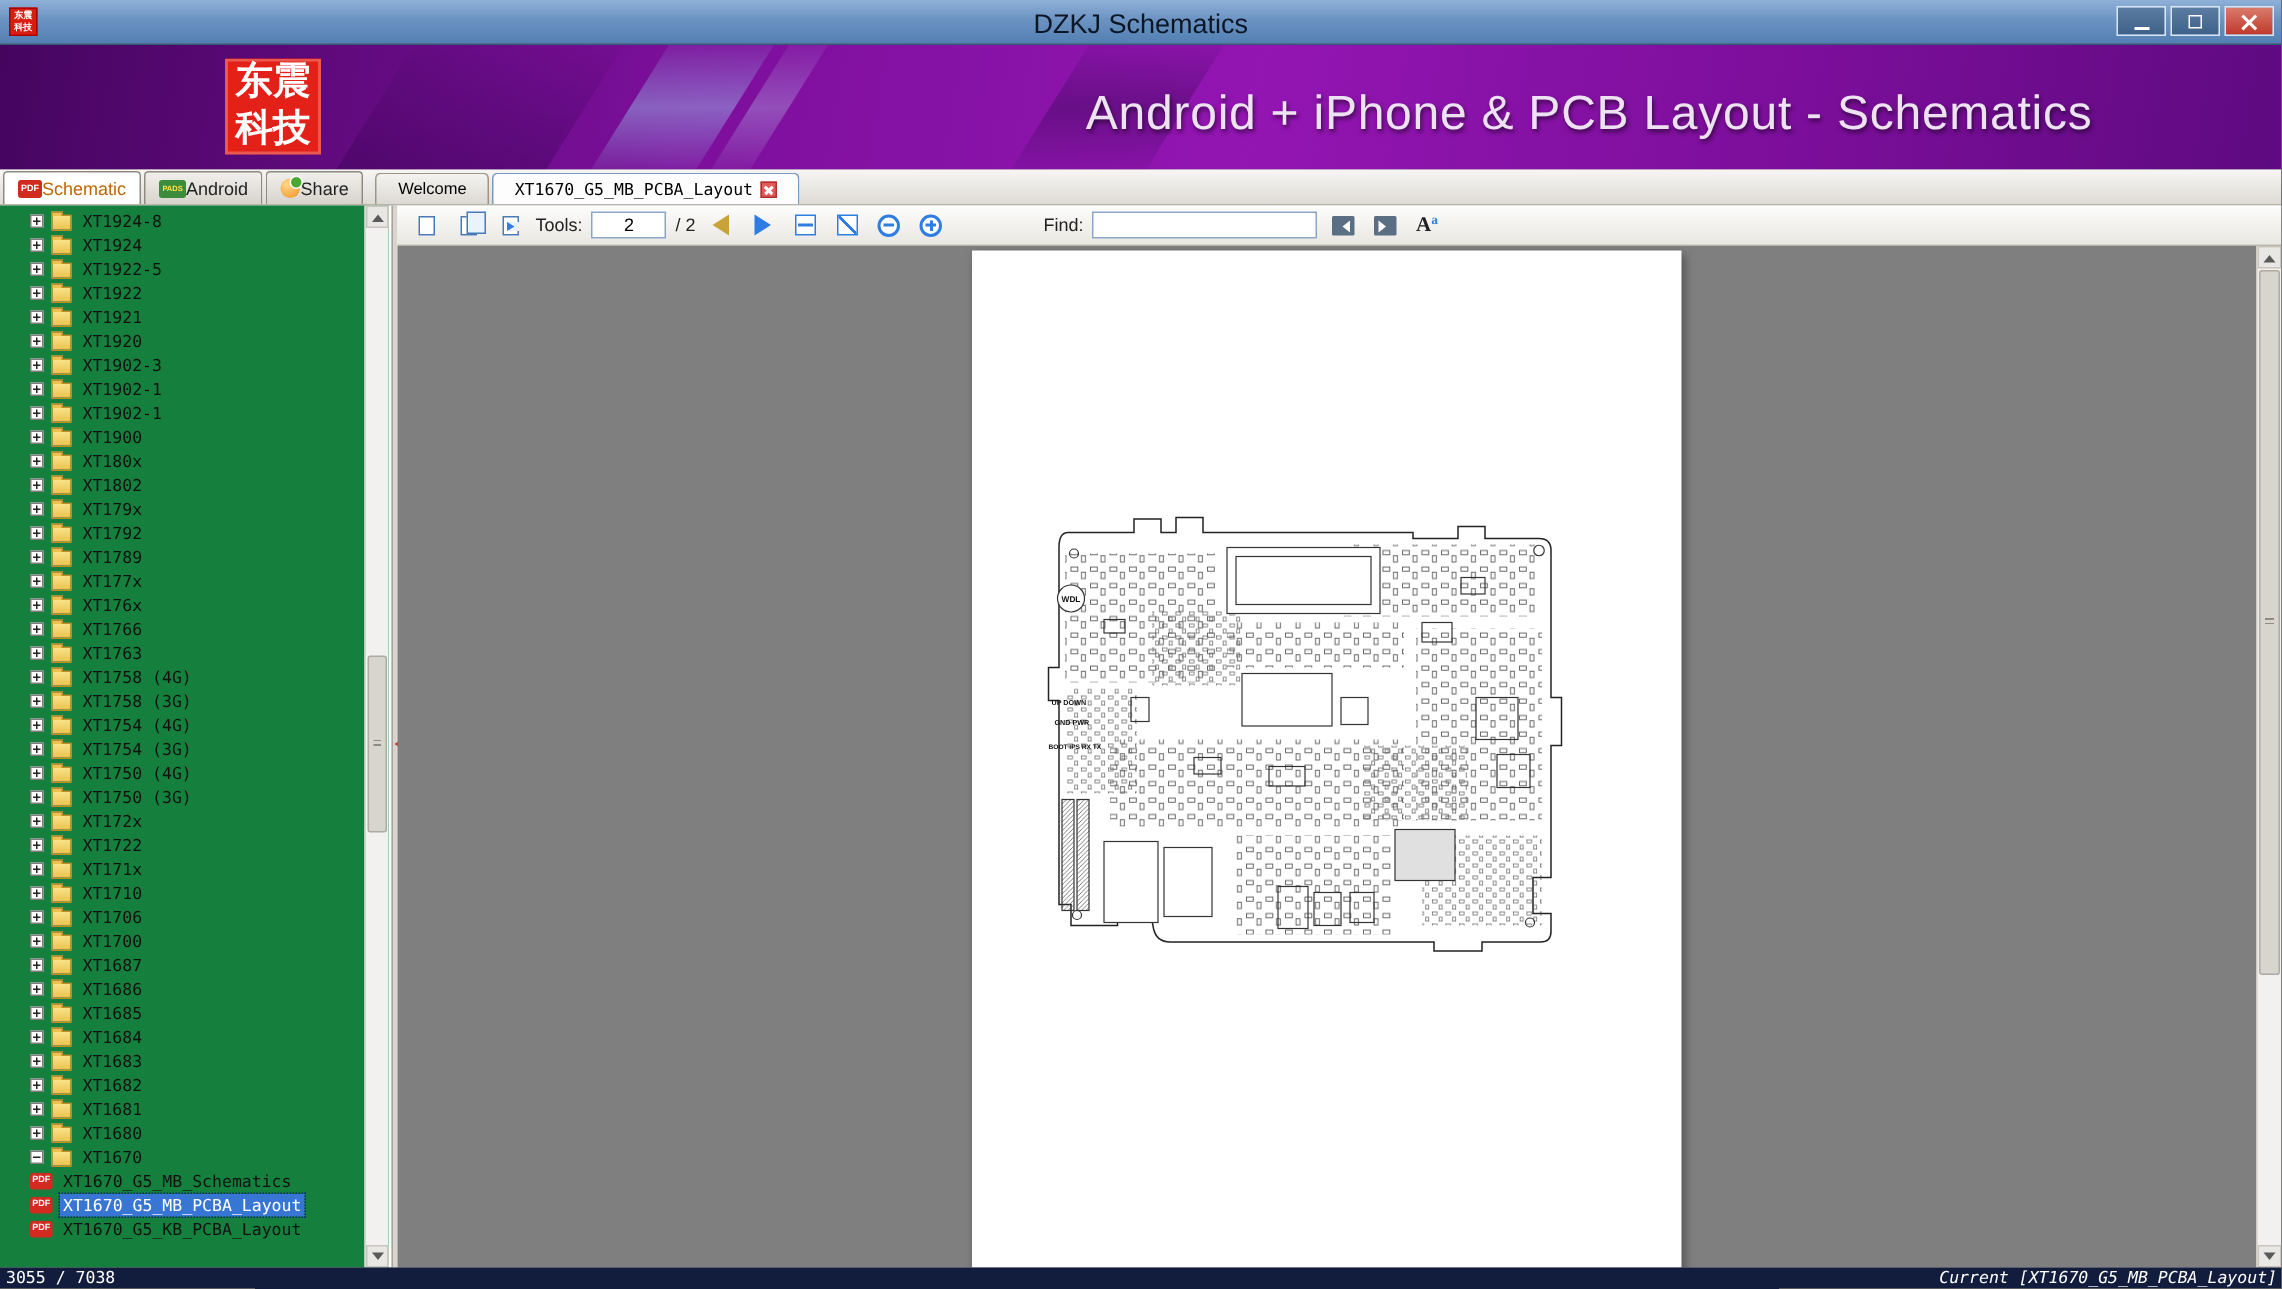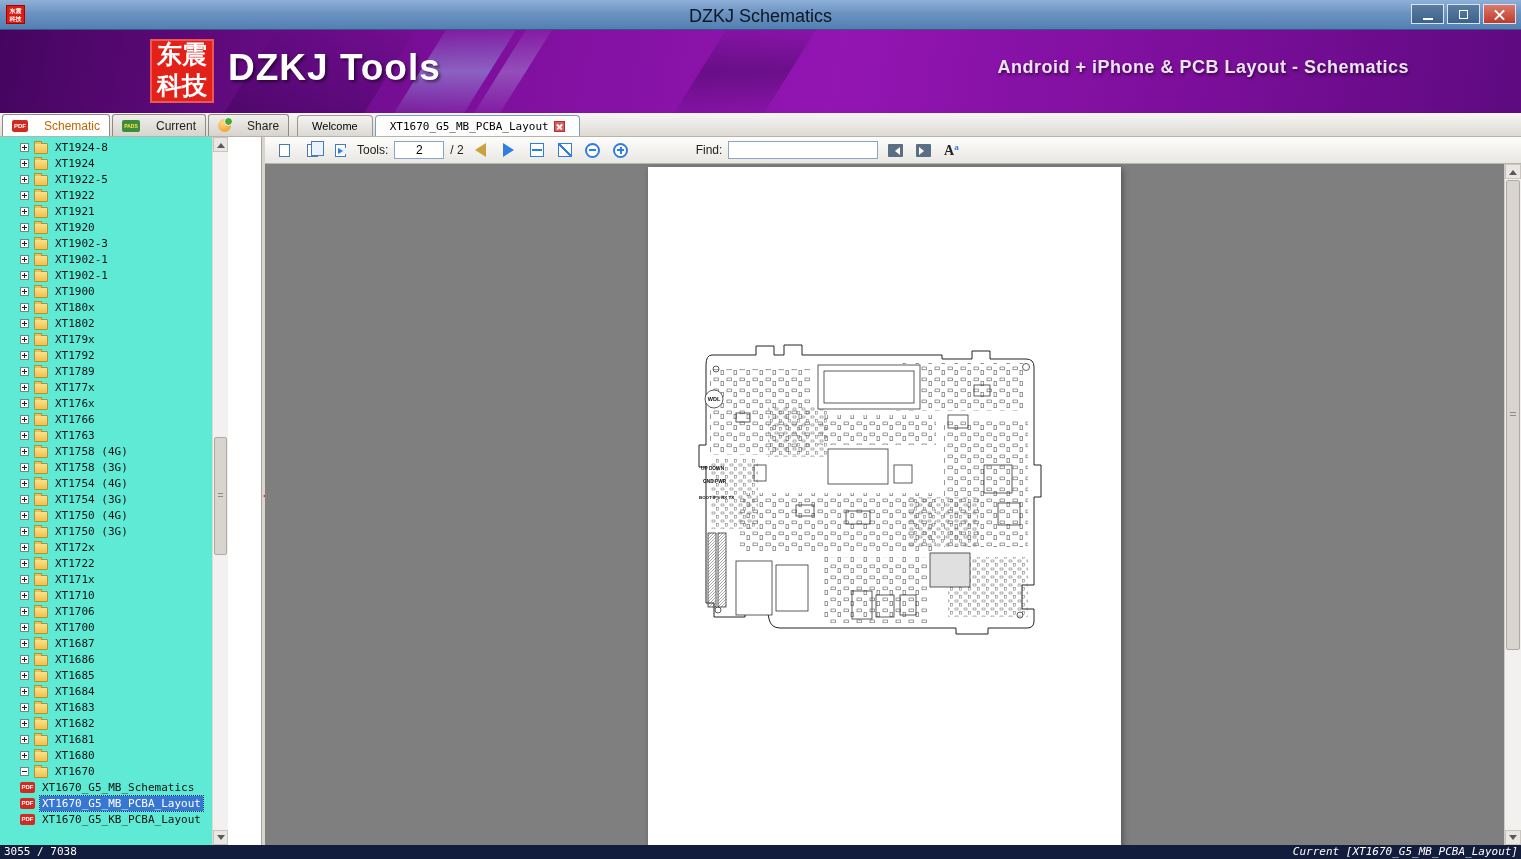--- a/index.html
+++ b/index.html
@@ -29,27 +29,27 @@
   .streak { position:absolute; top:-10px; bottom:-10px; transform:skewX(-32deg); pointer-events:none; }
   .streak.s1 { left:420px; width:70px; background:linear-gradient(rgba(160,220,250,0),rgba(160,220,250,.40),rgba(160,220,250,0)); }
   .streak.s2 { left:500px; width:26px; background:linear-gradient(rgba(200,240,255,0),rgba(200,240,255,.28),rgba(200,240,255,0)); }
   .streak.s3 { left:700px; width:90px; background:linear-gradient(rgba(120,60,180,.0),rgba(60,10,90,.45),rgba(120,60,180,0)); }
   .streak.s4 { left:250px; width:140px; background:linear-gradient(rgba(40,0,70,0),rgba(40,0,70,.35)); }
   .banner-logo { position:absolute; left:150px; top:9px; width:64px; height:64px; background:#e32119;
     color:#fff; font-weight:bold; font-size:25px; line-height:31px; text-align:center;
     box-shadow:inset 0 0 0 2px rgba(255,255,255,.25); }
   .banner-brand { position:absolute; left:228px; top:17px; font-size:37px; font-weight:bold; color:#fff;
     text-shadow:2px 2px 3px rgba(0,0,0,.5); letter-spacing:1px; }
-  .banner-sub { position:absolute; right:112px; top:27px; font-size:18px; color:#ece2f2;
-    text-shadow:1px 2px 3px rgba(0,0,0,.55); letter-spacing:.5px;font-weight:bold; }
+  .banner-sub { position:absolute; right:126px; top:27px; font-size:32px; color:#ece2f2;
+    text-shadow:1px 2px 3px rgba(0,0,0,.55); letter-spacing:.5px; }
 
   
   .tabbar { position:absolute; top:113px; left:0; right:0; height:24px;
     background:linear-gradient(#f7f6f4,#dedbd5); border-bottom:1px solid #b7b3aa; display:flex; align-items:flex-end; }
-  .maintab { display:flex; align-items:center; gap:16px; height:22px; padding:0 9px; margin-left:2px;
+  .maintab { display:flex; align-items:center; gap:0; height:22px; padding:0 9px; margin-left:2px;
     border:1px solid #8f8b82; border-bottom:none; border-radius:3px 3px 0 0;
     background:linear-gradient(#f1efec,#d7d4cd); font-size:12px; color:#222; }
   .maintab.active { background:#fff; }
   .maintab-label.schematic { color:#c06600; }
   .pdf-ico { display:inline-block; width:16px; height:12px; background:#d22a1e; border-radius:2px;
     color:#fff; font-weight:bold; font-size:6px; line-height:12px; text-align:center; flex:0 0 auto; }
   .pdf-ico::before { content:"PDF"; }
   .pads-ico { display:inline-block; width:18px; height:12px; background:#3c8c3c; border-radius:2px;
     color:#ffe24a; font-weight:bold; font-size:5px; line-height:12px; text-align:center; }
   .pads-ico::before { content:"PADS"; }
@@ -64,21 +64,21 @@
   .doctab.active { background:#fdfdfd; border-color:#7a9ac0; }
   .doctab-label.mono { font-family:"DejaVu Sans Mono",monospace; }
   .tab-close { width:11px; height:11px; background:#e05a5a; border:1px solid #b03030; position:relative; }
   .tab-close::before,.tab-close::after { content:""; position:absolute; left:1px; top:4px; width:7px; height:1.5px; background:#fff; }
   .tab-close::before { transform:rotate(45deg); } .tab-close::after { transform:rotate(-45deg); }
 
   
   .body { position:absolute; top:137px; left:0; right:0; height:708px; background:#fff; }
 
   
-  .sidebar { position:absolute; left:0; top:0; bottom:0; width:228px; background:#5eead4; overflow:hidden; }
+  .sidebar { position:absolute; left:0; top:0; bottom:0; width:259px; background:#15803d; overflow:hidden; }
   .tree { position:absolute; left:0; top:2px; right:16px; }
   .tree-row { display:flex; align-items:center; height:16px; padding-left:20px; white-space:nowrap; }
   .tree-row.child { }
   .expander { width:9px; height:9px; border:1px solid #7e7e7e; background:#fff; position:relative; flex:0 0 auto; margin-right:5px; }
   .expander::before { content:""; position:absolute; left:1px; right:1px; top:3px; height:1px; background:#222; }
   .expander.plus::after { content:""; position:absolute; top:1px; bottom:1px; left:3px; width:1px; background:#222; }
   .folder-ico { width:14px; height:11px; background:linear-gradient(#fbe28a,#edc24e); border:1px solid #b98e2f;
     border-radius:1px; position:relative; margin-right:5px; flex:0 0 auto; margin-top:2px; }
   .folder-ico::before { content:""; position:absolute; top:-3px; left:-1px; width:6px; height:2px;
     background:#edc24e; border:1px solid #b98e2f; border-bottom:none; }
@@ -173,32 +173,31 @@
 
   <div class="banner">
     <div class="streak s4"></div>
     <div class="streak s1"></div>
     <div class="streak s2"></div>
     <div class="streak s3"></div>
     <div class="banner-logo">
       <div>东震</div>
       <div>科技</div>
     </div>
-    <div class="banner-brand">DZKJ Tools</div>
     <div class="banner-sub">Android + iPhone &amp; PCB Layout - Schematics</div>
   </div>
 
   <div class="tabbar">
     <div class="maintab active">
       <span class="pdf-ico"></span>
       <span class="maintab-label schematic">Schematic</span>
     </div>
     <div class="maintab">
       <span class="pads-ico"></span>
-      <span class="maintab-label">Current</span>
+      <span class="maintab-label">Android</span>
     </div>
     <div class="maintab">
       <span class="share-ico"></span>
       <span class="maintab-label">Share</span>
     </div>
     <div class="doctabs">
       <div class="doctab">
         <span class="doctab-label">Welcome</span>
       </div>
       <div class="doctab active">

